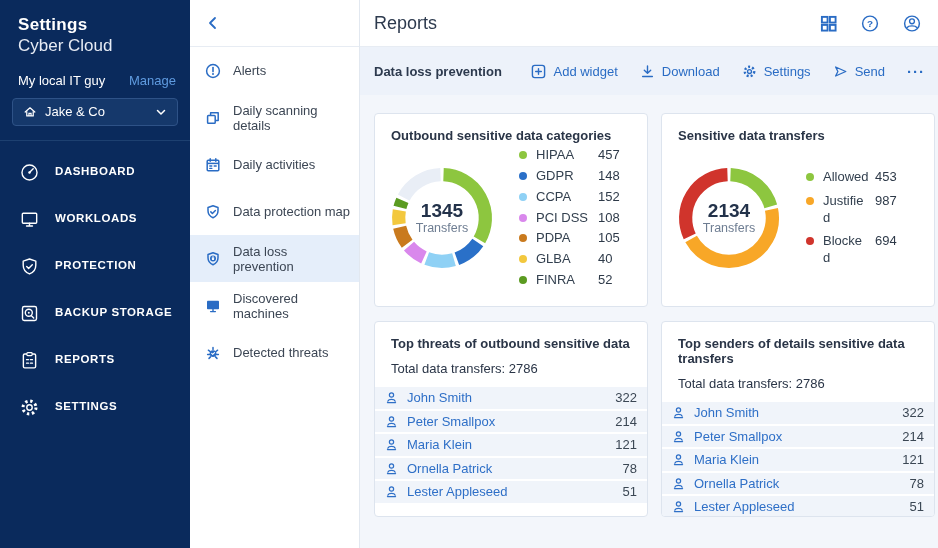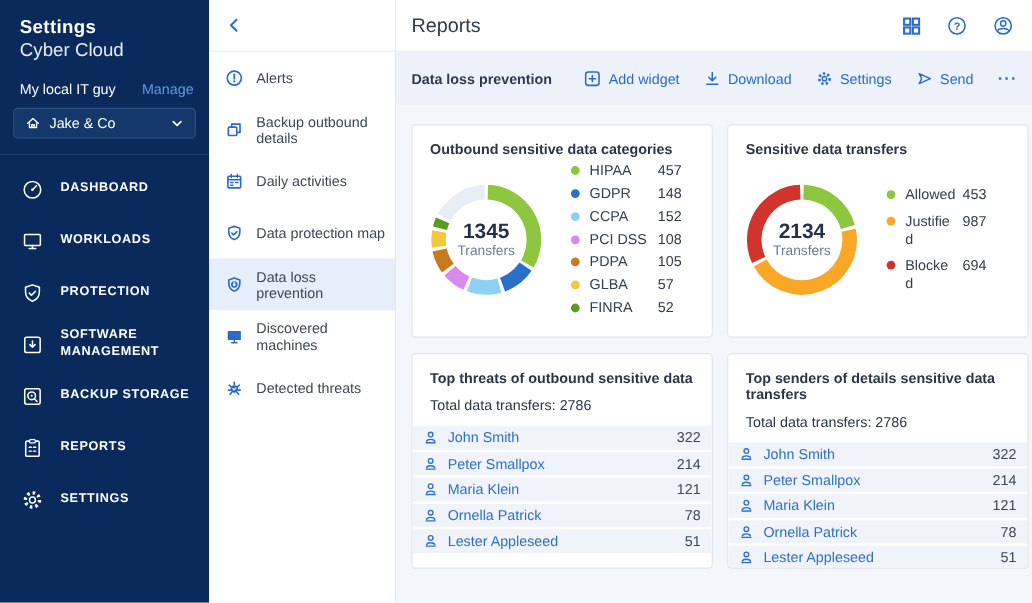--- a/index.html
+++ b/index.html
@@ -131,29 +131,20 @@
               <path d="M12 3.4l7.2 2.4v4.8c0 4.6-3 8.3-7.2 9.9-4.2-1.6-7.2-5.3-7.2-9.9V5.8z" fill="none" stroke="#fff" stroke-width="1.6" stroke-linejoin="round"></path>
               <path d="M8.8 12l2.2 2.2 4.2-4.2" fill="none" stroke="#fff" stroke-width="1.6" stroke-linecap="round" stroke-linejoin="round"></path>
             </svg>
         </span>
         <span class="nav-label">PROTECTION</span>
       </div>
       <div class="nav-item">
         <span class="nav-ic">
           <svg width="21" height="21" viewBox="0 0 24 24">
               <rect x="4" y="4" width="16" height="16" rx="2" fill="none" stroke="#fff" stroke-width="1.6"></rect>
-              <path d="M12 8v6.2M9.3 11.8l2.7 2.7 2.7-2.7" fill="none" stroke="#fff" stroke-width="1.6" stroke-linecap="round" stroke-linejoin="round"></path>
-            </svg>
-        </span>
-        <span class="nav-label" style="max-width:110px">SOFTWARE MANAGEMENT</span>
-      </div>
-      <div class="nav-item">
-        <span class="nav-ic">
-          <svg width="21" height="21" viewBox="0 0 24 24">
-              <rect x="4" y="4" width="16" height="16" rx="2" fill="none" stroke="#fff" stroke-width="1.6"></rect>
               <circle cx="11.2" cy="11.2" r="4" fill="none" stroke="#fff" stroke-width="1.6"></circle>
               <circle cx="11.2" cy="11.2" r="1.1" fill="#fff"></circle>
               <path d="M14.2 14.6l2.6 2.6" stroke="#fff" stroke-width="1.6" stroke-linecap="round"></path>
             </svg>
         </span>
         <span class="nav-label">BACKUP STORAGE</span>
       </div>
       <div class="nav-item">
         <span class="nav-ic">
           <svg width="21" height="21" viewBox="0 0 24 24">
@@ -195,21 +186,21 @@
       </span>
       <span>Alerts</span>
     </div>
     <div class="panel-item">
       <span class="p-ic">
         <svg width="16" height="16" viewBox="0 0 16 16">
             <rect x="2.6" y="5.6" width="7.6" height="7.6" rx=".8" fill="none" stroke="#2a6cc4" stroke-width="1.5"></rect>
             <path d="M5.6 5.6V2.8h7.6v7.6h-2.8" fill="none" stroke="#2a6cc4" stroke-width="1.5" stroke-linejoin="round"></path>
           </svg>
       </span>
-      <span>Backup outbound details</span>
+      <span>Daily scanning details</span>
     </div>
     <div class="panel-item">
       <span class="p-ic">
         <svg width="16" height="16" viewBox="0 0 16 16">
             <rect x="2.2" y="3.2" width="11.6" height="10.6" rx="1" fill="none" stroke="#2a6cc4" stroke-width="1.5"></rect>
             <path d="M2.2 6.4h11.6" stroke="#2a6cc4" stroke-width="1.5"></path>
             <path d="M5.2 1.8v2.4M10.8 1.8v2.4" stroke="#2a6cc4" stroke-width="1.5" stroke-linecap="round"></path>
             <path d="M4.8 9h2M9.2 9h2M4.8 11.4h2" stroke="#2a6cc4" stroke-width="1.4" stroke-linecap="round"></path>
           </svg>
       </span>
@@ -372,21 +363,21 @@
                   <span class="lg-val">108</span>
                 </div>
                 <div class="lg-row">
                   <span class="lg-dot" style="background:#c97a1e"></span>
                   <span class="lg-label">PDPA</span>
                   <span class="lg-val">105</span>
                 </div>
                 <div class="lg-row">
                   <span class="lg-dot" style="background:#f3c83e"></span>
                   <span class="lg-label">GLBA</span>
-                  <span class="lg-val">57</span>
+                  <span class="lg-val">40</span>
                 </div>
                 <div class="lg-row">
                   <span class="lg-dot" style="background:#5b9b21"></span>
                   <span class="lg-label">FINRA</span>
                   <span class="lg-val">52</span>
                 </div>
               </div>
           </div>
         </div>
 

